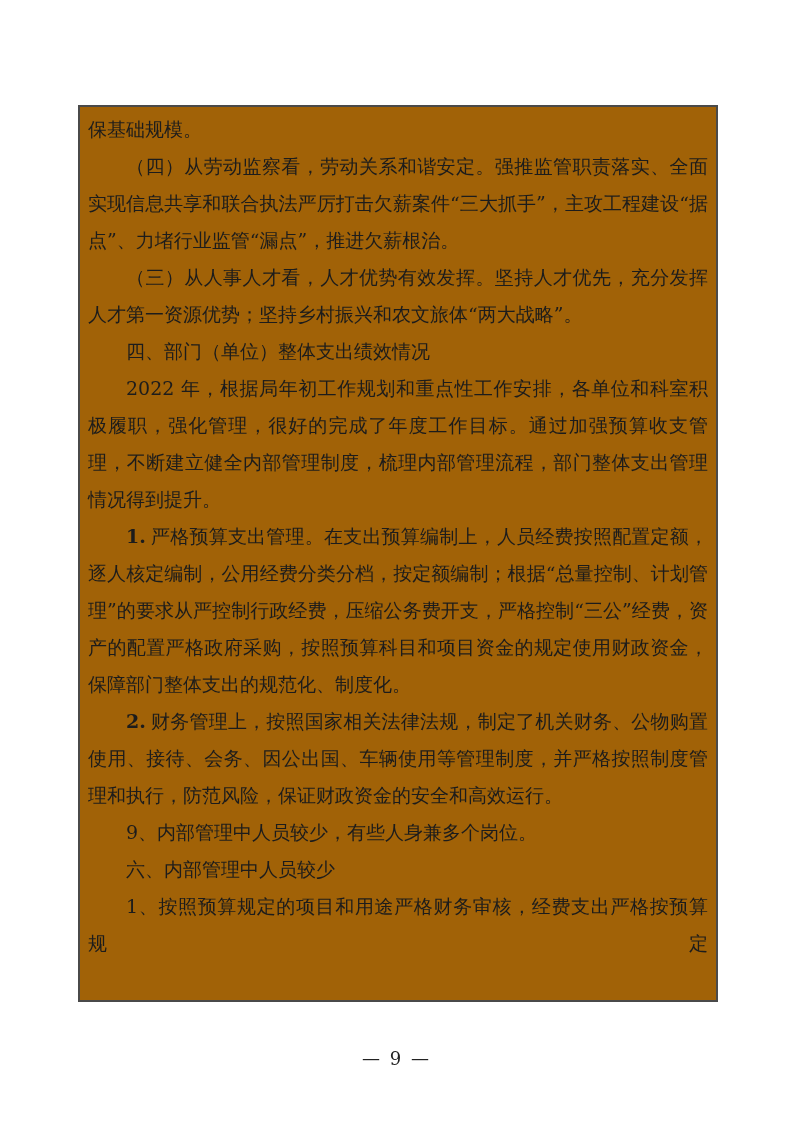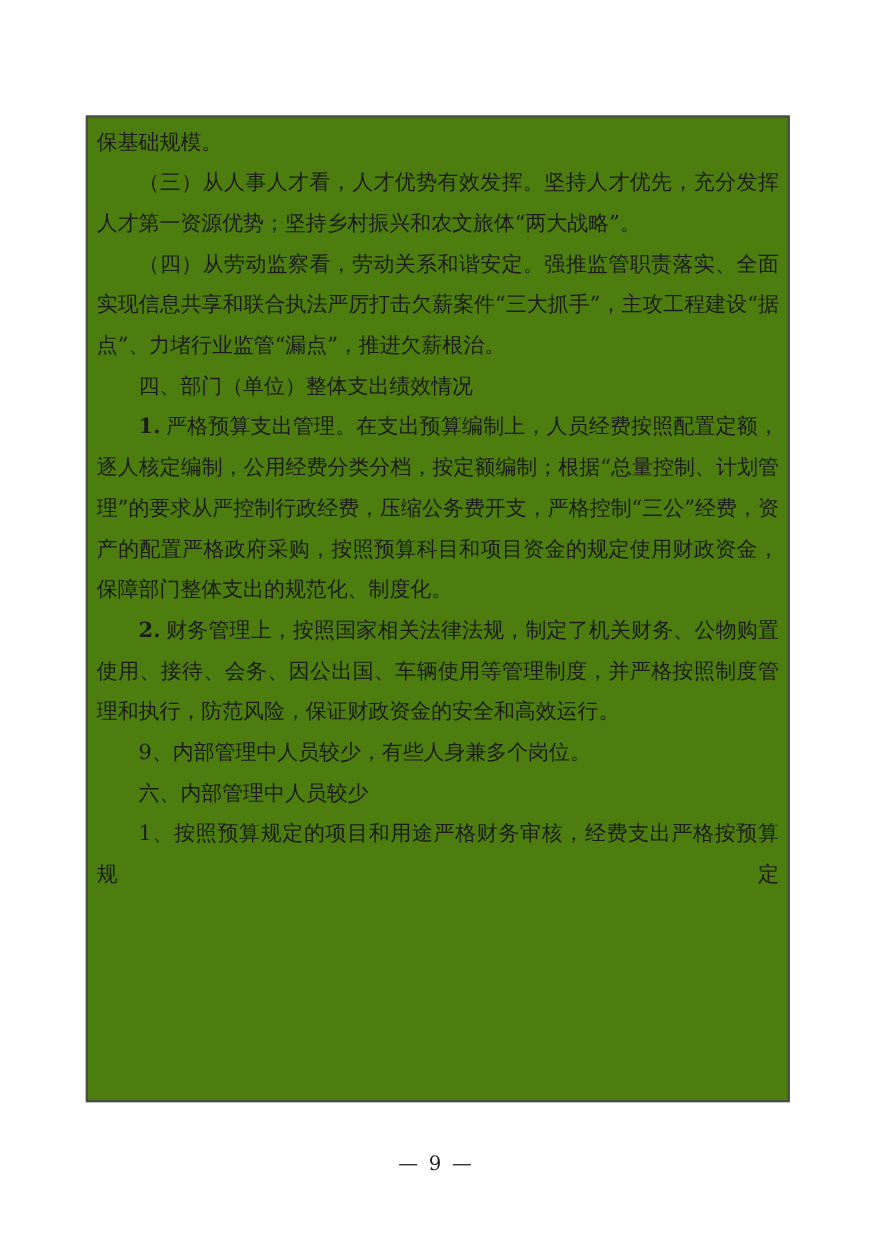--- a/index.html
+++ b/index.html
@@ -15,21 +15,21 @@
   }
   .doc-frame {
     position: absolute;
     left: 78px;
     top: 105px;
     width: 640px;
     height: 897px;
     border: 2px solid #4a4a4a;
     padding: 4px 8px 0 8px;
     overflow: hidden;
-    background: #4d7c0f;
+    background: #a16207;
   }
   .doc-frame p {
     font-size: 19px;
     line-height: 37px;
     text-align: justify;
     color: #1c1c1c;
   }
   .para { text-indent: 2em; }
   .cont { text-indent: 0; }
   .fill { text-align-last: justify; }
@@ -57,26 +57,27 @@
 </style>
 </head>
 <body>
 
 <div class="page">
 
   <div class="doc-frame">
 
     <p class="cont">保基础规模。</p>
 
+    <p class="para">（四）从劳动监察看，劳动关系和谐安定。强推监管职责落实、全面实现信息共享和联合执法严厉打击欠薪案件“三大抓手”，主攻工程建设“据点”、力堵行业监管“漏点”，推进欠薪根治。</p>
+
     <p class="para">（三）从人事人才看，人才优势有效发挥。坚持人才优先，充分发挥人才第一资源优势；坚持乡村振兴和农文旅体“两大战略”。</p>
-
-    <p class="para">（四）从劳动监察看，劳动关系和谐安定。强推监管职责落实、全面实现信息共享和联合执法严厉打击欠薪案件“三大抓手”，主攻工程建设“据点”、力堵行业监管“漏点”，推进欠薪根治。</p>
 
     <p class="heading">四、部门（单位）整体支出绩效情况</p>
 
+    <p class="para">2022 年，根据局年初工作规划和重点性工作安排，各单位和科室积极履职，强化管理，很好的完成了年度工作目标。通过加强预算收支管理，不断建立健全内部管理制度，梳理内部管理流程，部门整体支出管理情况得到提升。</p>
 
     <p class="para">
       <span class="num">1.</span><span>严格预算支出管理。在支出预算编制上，人员经费按照配置定额，逐人核定编制，公用经费分类分档，按定额编制；根据“总量控制、计划管理”的要求从严控制行政经费，压缩公务费开支，严格控制“三公”经费，资产的配置严格政府采购，按照预算科目和项目资金的规定使用财政资金，保障部门整体支出的规范化、制度化。</span>
     </p>
 
     <p class="para">
       <span class="num">2.</span><span>财务管理上，按照国家相关法律法规，制定了机关财务、公物购置使用、接待、会务、因公出国、车辆使用等管理制度，并严格按照制度管理和执行，防范风险，保证财政资金的安全和高效运行。</span>
     </p>
 
 

